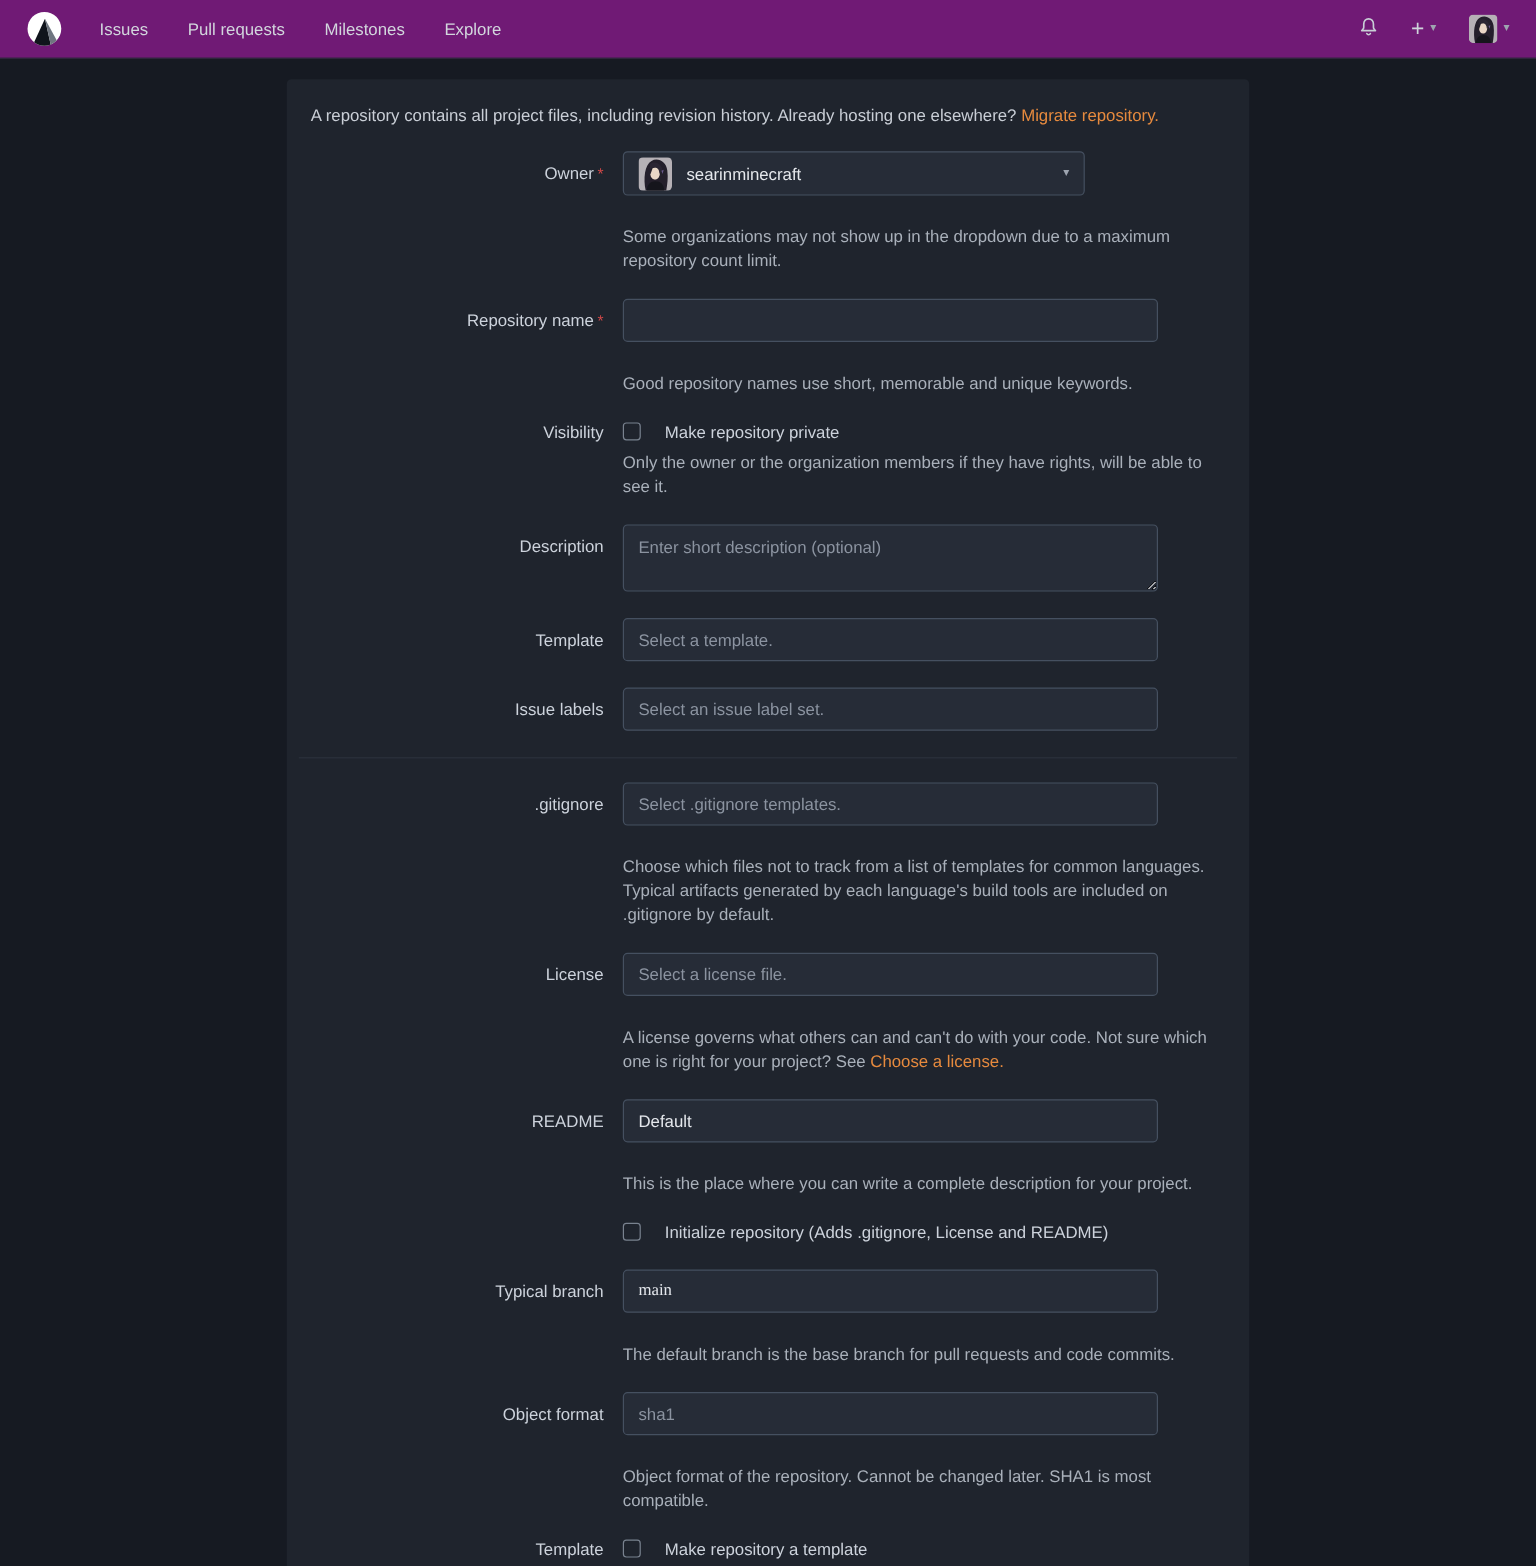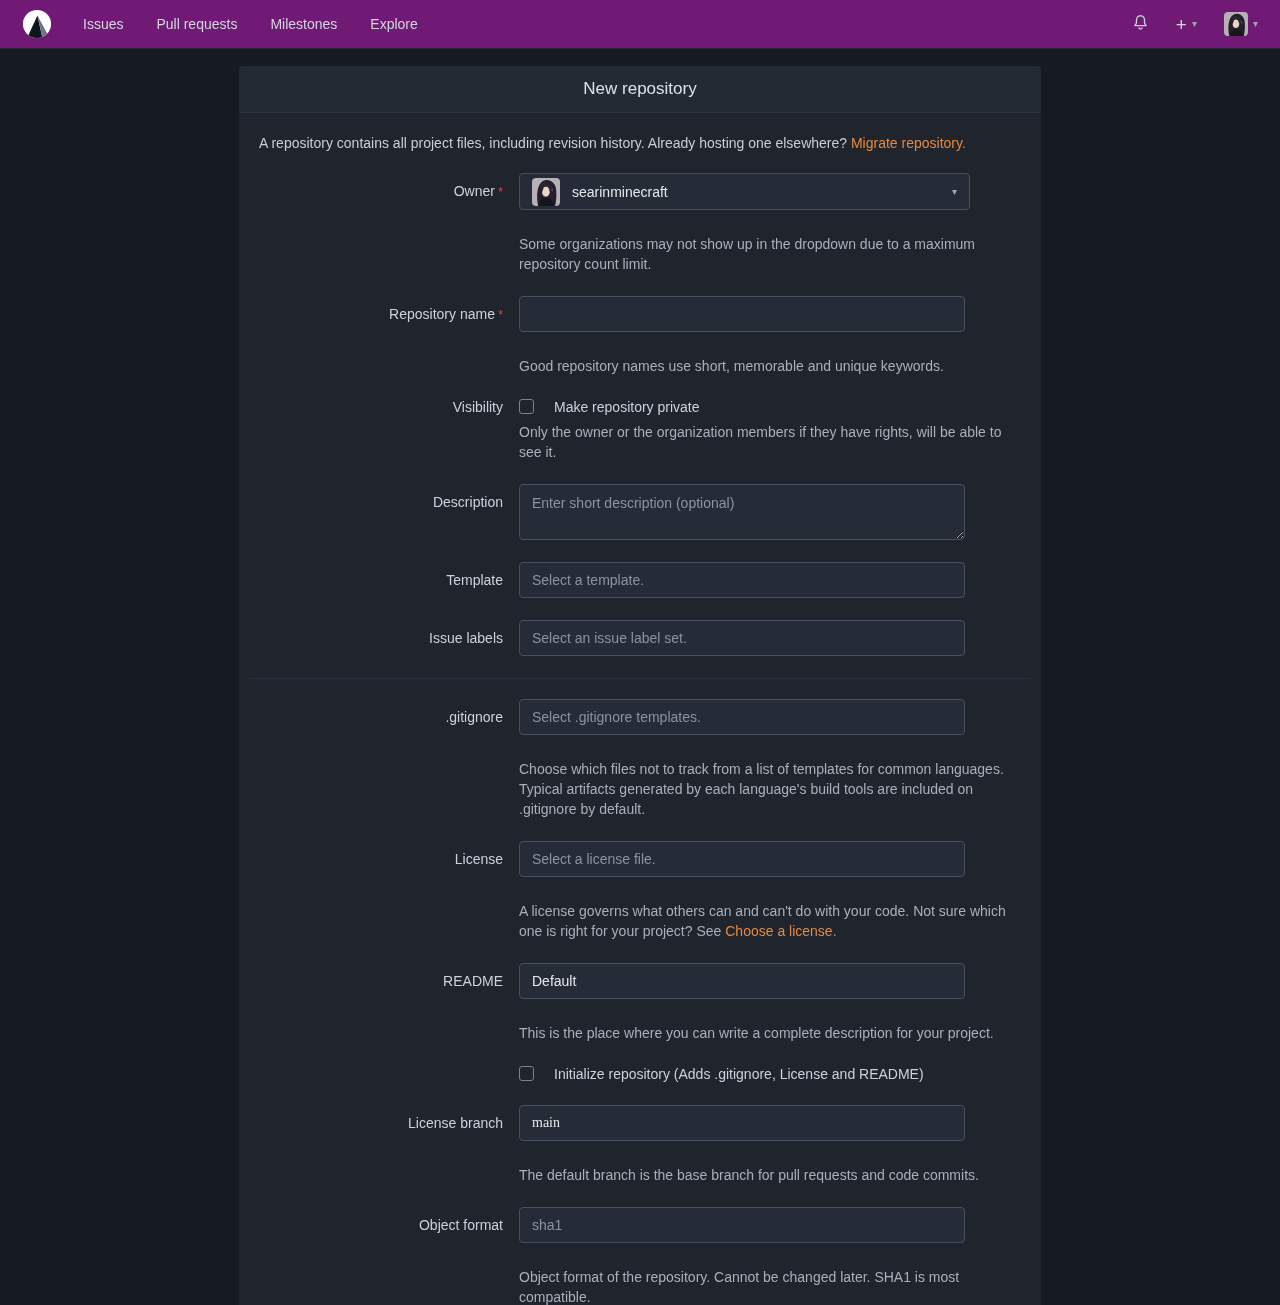--- a/index.html
+++ b/index.html
@@ -57,21 +57,21 @@
   .text-input { height:36px; padding:0 12px; outline:none;font-family:Liberation Serif, serif; }
   .textarea {
     height:56px; padding:10px 12px; resize:vertical; outline:none; display:block;
   }
   .textarea::placeholder, .text-input::placeholder { color:#8b93a0; }
   .select {
     height:36px; display:flex; align-items:center; padding:0 12px; cursor:pointer;
   }
   .select .ph { color:#8b93a0; }
   .select .val { color:#e4e7ec; }
-  .owner-select { width:451px; height:37px; gap:12px; }
+  .owner-select { width:385px; height:37px; gap:12px; }
   .owner-avatar { width:28px; height:28px; border-radius:4px; overflow:hidden; flex:none; }
   .owner-name { color:#e5e8ec; }
   .select .caret { margin-left:auto; }
 
   .help { color:#a9b0ba; line-height:20px; margin-top:24px; }
 
   .checkbox-line { display:flex; align-items:flex-start; gap:20px; cursor:pointer; }
   .checkbox {
     width:15px; height:15px; border:1.5px solid #79828f; border-radius:3px;
     background:transparent; flex:none; margin-top:1px;
@@ -134,21 +134,20 @@
           <path fill="#15151c" d="M8 32 c0-6 4-9 8-9 c5 0 8.5 3 8.5 9 Z"></path>
           <polygon points="22,13 24,12 23,16" fill="#6b5a8e"></polygon>
         </svg>
       </span>
       <span class="caret">▾</span>
     </span>
   </div>
 </div>
 
 <div class="card">
-  <div class="card-header">New repository</div>
   <div class="card-body">
 
     <div class="intro">
       <span>A repository contains all project files, including revision history. Already hosting one elsewhere?</span>
       <a class="link">Migrate repository.</a>
     </div>
 
     <div class="field">
       <div class="field-label">
         <span>Owner</span><span class="required">*</span>
@@ -257,21 +256,21 @@
       <div class="field-label"></div>
       <div class="control">
         <div class="checkbox-line">
           <span class="checkbox"></span>
           <span class="checkbox-label">Initialize repository (Adds .gitignore, License and README)</span>
         </div>
       </div>
     </div>
 
     <div class="field">
-      <div class="field-label">License branch</div>
+      <div class="field-label">Typical branch</div>
       <div class="control">
         <input class="text-input" type="text" value="main" style="">
         <div class="help">The default branch is the base branch for pull requests and code commits.</div>
       </div>
     </div>
 
     <div class="field">
       <div class="field-label">Object format</div>
       <div class="control">
         <div class="select">

